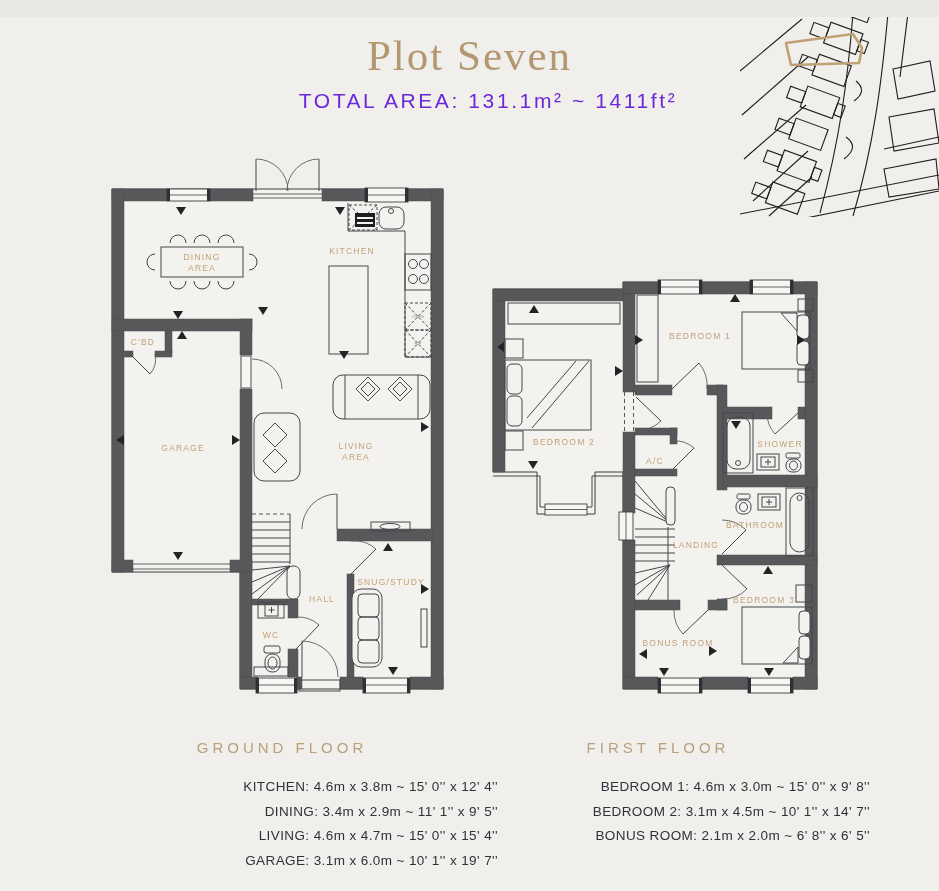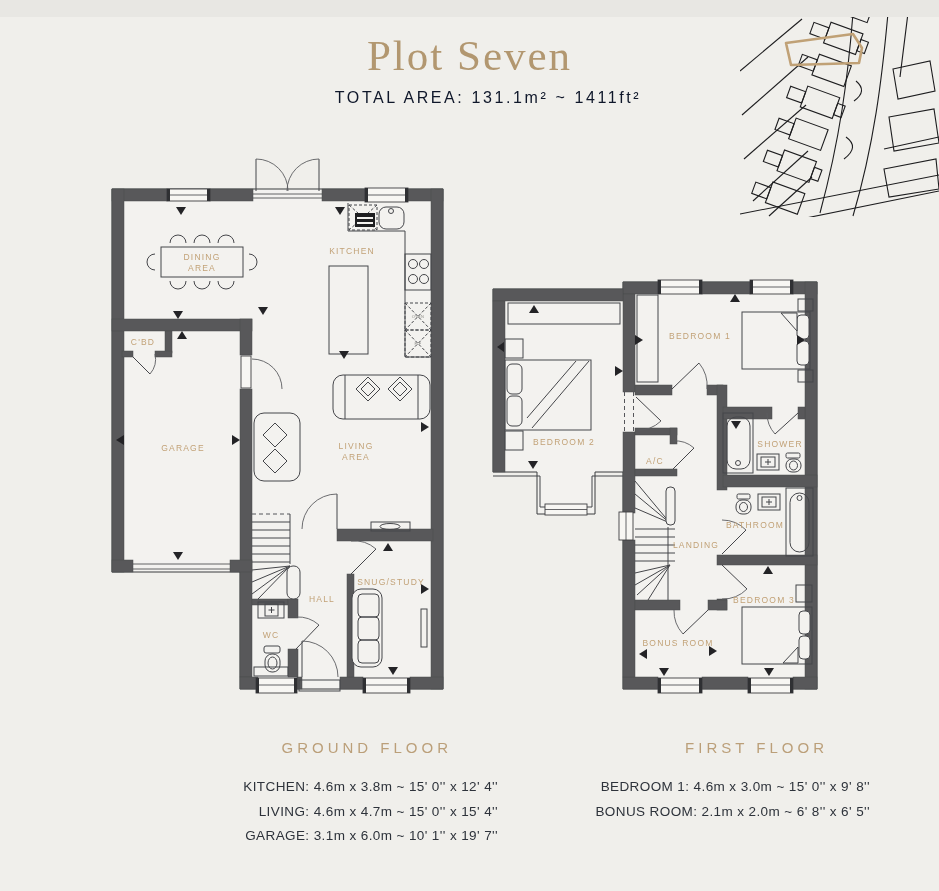--- a/index.html
+++ b/index.html
@@ -8,24 +8,24 @@
     position:relative;width:939px;height:891px;margin:17px auto;
     background:#f0efeb;overflow:hidden;
     font-family:"Liberation Sans",sans-serif;
   }
   .header{position:absolute;left:0;top:14px;width:939px;text-align:center;}
   .title{
     font-family:"Liberation Serif",serif;font-size:43px;font-weight:400;
     color:#b29770;letter-spacing:2px;margin:0;
   }
   .subtitle{
-    margin-top:9px;font-size:16px;letter-spacing:2.6px;color:#0f172a;padding-left:37px;
+    margin-top:9px;font-size:21px;letter-spacing:2.6px;color:#6d28d9;padding-left:37px;
   }
   .floor-caption{
-    position:absolute;top:722px;width:340px;text-align:right;
+    position:absolute;top:722px;width:340px;text-align:center;
     font-size:15px;letter-spacing:4px;color:#bb9f79;
   }
   .caption-ground{left:112px;}
   .caption-first{left:488px;}
   .dims{position:absolute;top:758px;width:380px;text-align:right;}
   .dims-ground{left:118px;}
   .dims-first{left:490px;}
   .dim-row{
     font-size:13.5px;letter-spacing:.4px;color:#2e333b;line-height:24.6px;
     white-space:nowrap;
@@ -497,22 +497,24 @@
       <text class="room-label" x="764" y="586">BEDROOM 3</text>
       <text class="room-label" x="678" y="629">BONUS ROOM</text>
     </g>
   </svg>
 
   <div class="floor-caption caption-ground">GROUND FLOOR</div>
   <div class="floor-caption caption-first">FIRST FLOOR</div>
 
   <div class="dims dims-ground">
     <div class="dim-row">KITCHEN: 4.6m x 3.8m ~ 15' 0'' x 12' 4''</div>
+    <div class="dim-row">DINING: 3.4m x 2.9m ~ 11' 1'' x 9' 5''</div>
     <div class="dim-row">LIVING: 4.6m x 4.7m ~ 15' 0'' x 15' 4''</div>
     <div class="dim-row">GARAGE: 3.1m x 6.0m ~ 10' 1'' x 19' 7''</div>
   </div>
 
   <div class="dims dims-first">
     <div class="dim-row">BEDROOM 1: 4.6m x 3.0m ~ 15' 0'' x 9' 8''</div>
+    <div class="dim-row">BEDROOM 2: 3.1m x 4.5m ~ 10' 1'' x 14' 7''</div>
     <div class="dim-row">BONUS ROOM: 2.1m x 2.0m ~ 6' 8'' x 6' 5''</div>
   </div>
 
 </div>
 
 </body></html>

